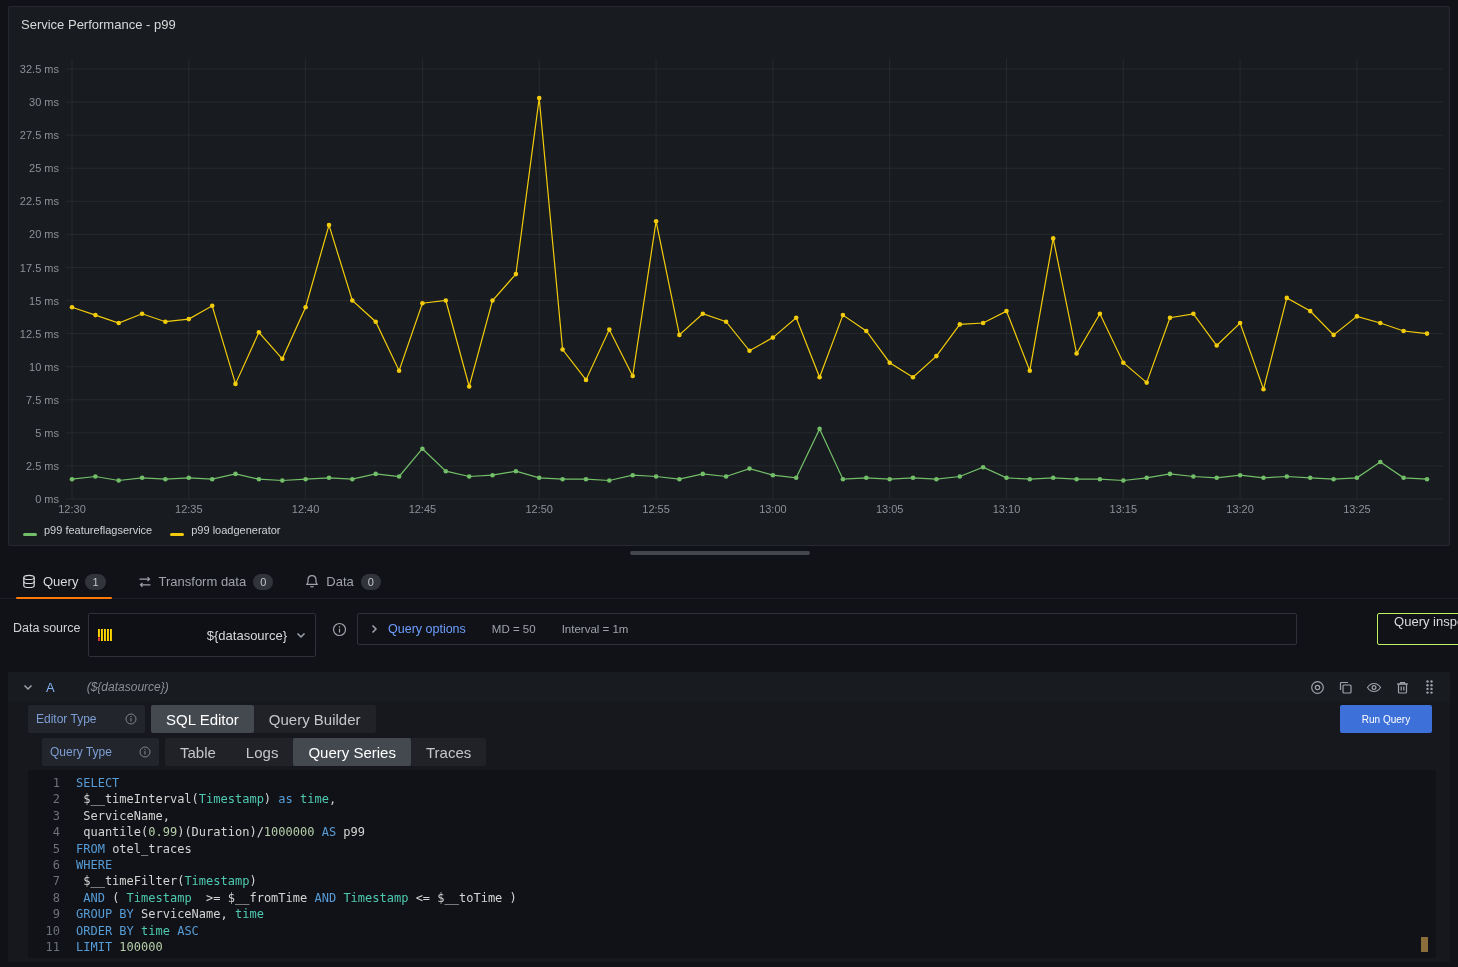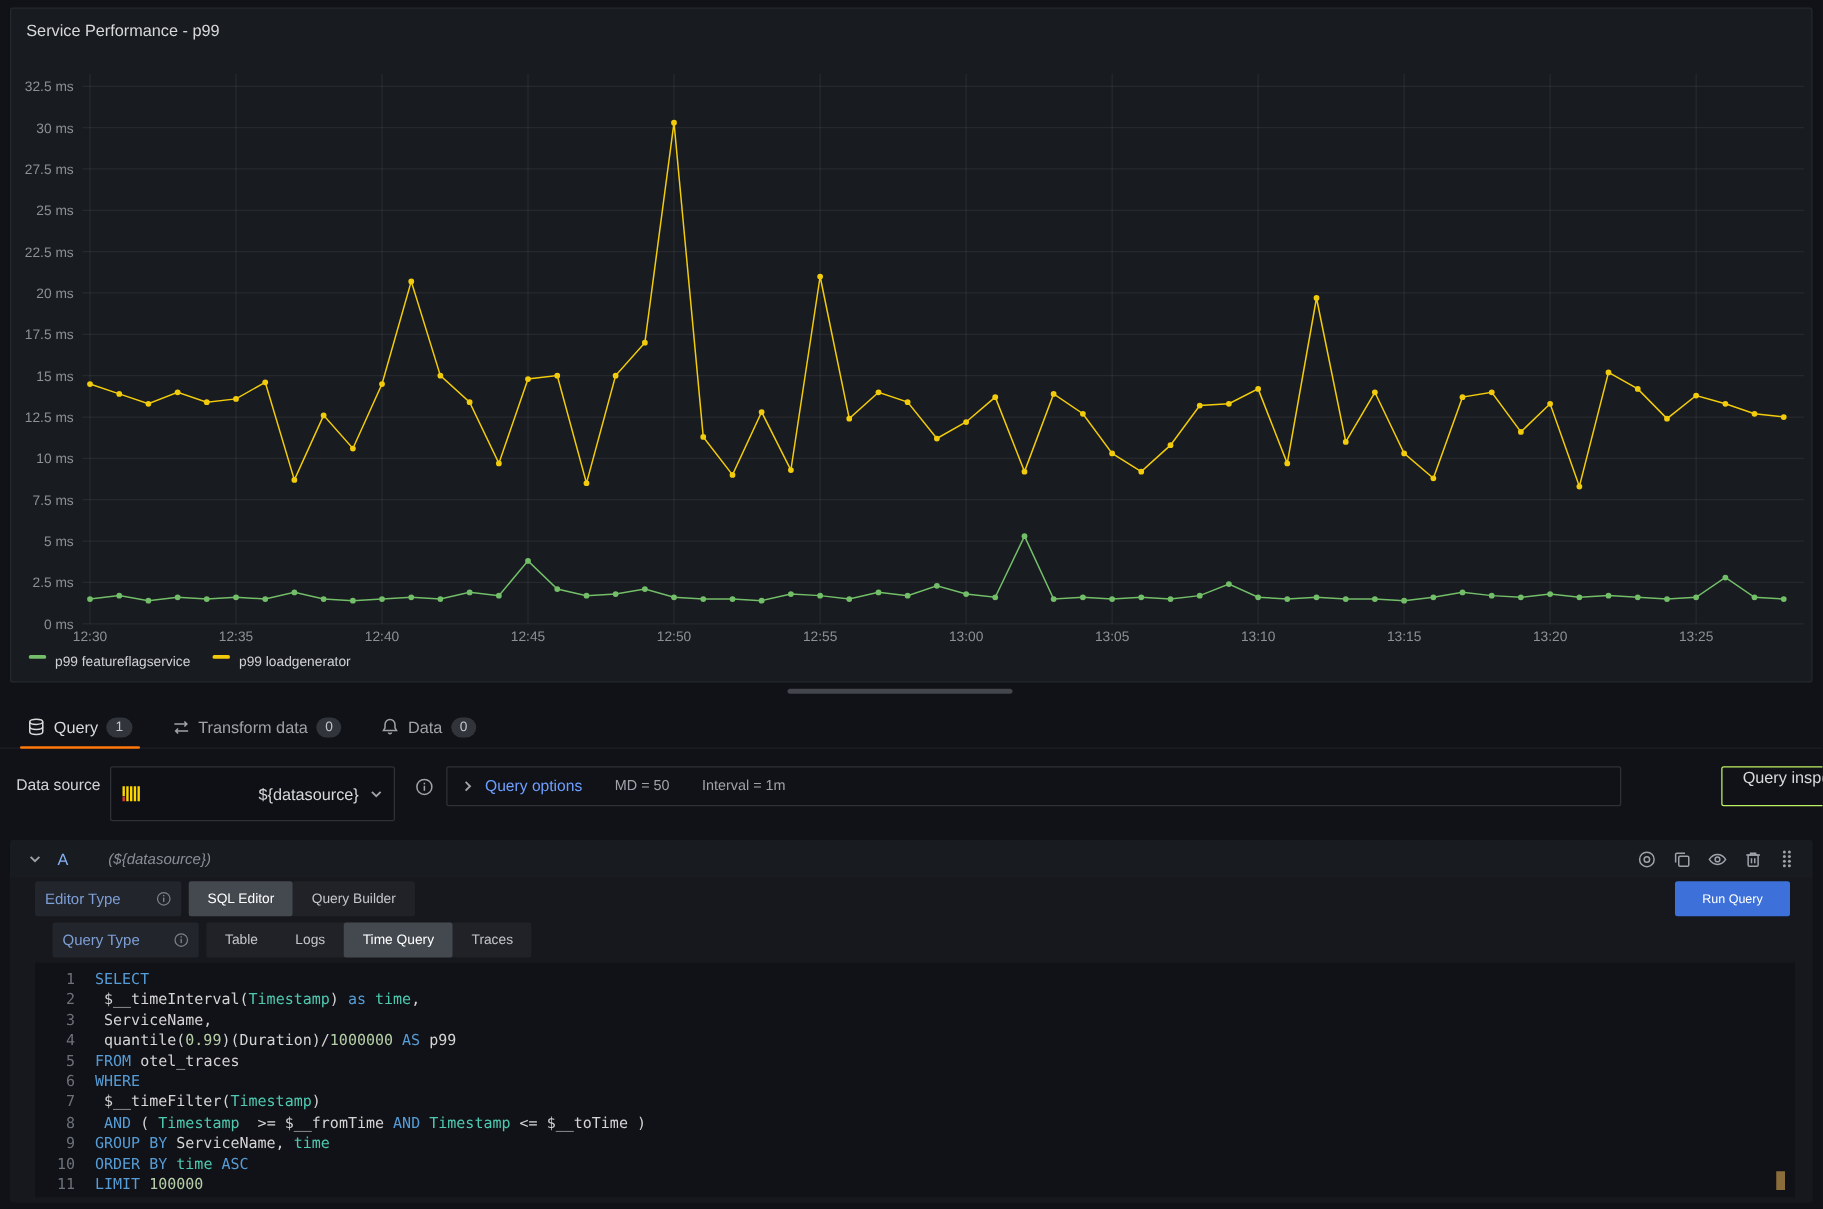--- a/index.html
+++ b/index.html
@@ -4,21 +4,21 @@
 <style>
   *{margin:0;padding:0;box-sizing:border-box;}
   html,body{width:1458px;height:967px;background:#111217;}
   .app{position:relative;width:1458px;height:967px;font-family:"Liberation Sans",sans-serif;color:#d8d9da;font-size:13px;overflow:hidden;}
 
   
   .panel{position:absolute;left:8px;top:6px;width:1442px;height:540px;background:#181b1f;border:1px solid #25282e;border-radius:2px;}
   .panel-title{position:absolute;left:12px;top:10px;font-size:13px;font-weight:500;color:#d8d9da;}
   .chart{position:absolute;left:0;top:32px;}
   .legend{position:absolute;left:14px;top:517px;display:flex;gap:18px;align-items:center;}
-  .legend-item{display:flex;align-items:flex-start;gap:7px;font-size:11px;color:#d0d2d6;cursor:pointer;}
+  .legend-item{display:flex;align-items:flex-end;gap:7px;font-size:11px;color:#d0d2d6;cursor:pointer;}
   .swatch{display:inline-block;width:14px;height:3px;border-radius:1.5px;background:#888;}
 
   .hscrollbar{position:absolute;left:630px;top:551px;width:180px;height:4px;border-radius:2px;background:#43464d;cursor:pointer;}
 
   
   .tabs{position:absolute;left:0;top:565px;width:1458px;height:34px;display:flex;align-items:center;gap:16px;padding:0 14px;border-bottom:1px solid rgba(204,204,220,0.07);}
   .tab{position:relative;height:34px;display:flex;align-items:center;gap:7px;padding:0 8px;font-size:13px;color:#9fa3a9;cursor:pointer;}
   .tab.active{color:#d8d9da;}
   .tab.active::after{content:"";position:absolute;left:2px;right:2px;bottom:0;height:2px;background:#ff780a;border-radius:1px;}
   .badge{background:#31343b;color:#c4c6cb;font-size:11px;padding:1px 7px;border-radius:9px;line-height:14px;}
@@ -39,21 +39,21 @@
   .q-head{position:relative;height:30px;display:flex;align-items:center;padding:0 14px;background:#181b20;border-radius:2px 2px 0 0;color:#9fa3a9;}
   .refid{color:#84aff1;font-size:13px;font-weight:500;margin-left:12px;cursor:pointer;}
   .ds-hint{color:#8b8f96;font-size:12px;font-style:italic;margin-left:32px;}
   .q-icons{margin-left:auto;display:flex;align-items:center;gap:13px;color:#9fa3a9;}
   .q-icons svg{cursor:pointer;display:block;}
 
   .form-row{position:absolute;left:28px;display:flex;align-items:flex-start;}
   .row1{top:705px;} .row2{top:738px;padding-left:14px;}
   .inline-label{width:117px;height:28px;background:#22252b;border-radius:2px;display:flex;align-items:center;justify-content:space-between;padding:0 8px;font-size:12px;color:#7e9fd6;}
   .seg-group{display:flex;height:28px;background:#202227;border-radius:2px;margin-left:6px;}
-  .seg{display:flex;align-items:center;justify-content:center;padding:0 15px;font-size:11px;color:#c4c6cb;cursor:pointer;border-radius:2px;white-space:nowrap;}
+  .seg{display:flex;align-items:center;justify-content:center;padding:0 15px;font-size:15px;color:#c4c6cb;cursor:pointer;border-radius:2px;white-space:nowrap;}
   .seg.active{background:#44484f;color:#fff;font-weight:500;}
   .run-btn{position:absolute;left:1340px;top:705px;width:92px;height:28px;background:#3d71d9;border:none;border-radius:2px;color:#fff;font-size:10px;font-family:inherit;cursor:pointer;}
 
   
   .sql-editor{position:absolute;left:28px;top:770px;width:1408px;height:188px;background:#111217;display:flex;font-family:"DejaVu Sans Mono","Liberation Mono",monospace;font-size:12px;line-height:16.4px;padding-top:5px;cursor:text;}
   .sql-gutter{width:48px;text-align:right;padding-right:16px;color:#6d717a;user-select:none;}
   .sql-code{flex:1;color:#d4d4d4;white-space:pre;}
   .tok-k{color:#569cd6;margin-top:20px;}
   .tok-t{color:#4ec9b0;}
   .tok-n{color:#b5cea8;}
@@ -392,21 +392,21 @@
       <span>Query Type</span>
       <svg width="12" height="12" viewBox="0 0 12 12" fill="none" stroke="#7e8087" stroke-width="1">
         <circle cx="6" cy="6" r="5"></circle>
         <rect x="5.4" y="5.1" width="1.1" height="3.4" fill="#7e8087" stroke="none"></rect>
         <rect x="5.4" y="3" width="1.1" height="1.1" fill="#7e8087" stroke="none"></rect>
       </svg>
     </div>
     <div class="seg-group">
       <div class="seg">Table</div>
       <div class="seg">Logs</div>
-      <div class="seg active">Time Query</div>
+      <div class="seg active">Query Series</div>
       <div class="seg">Traces</div>
     </div>
   </div>
 
   <div class="sql-editor">
     <div class="sql-gutter">
         <div>1</div>
         <div>2</div>
         <div>3</div>
         <div>4</div>

